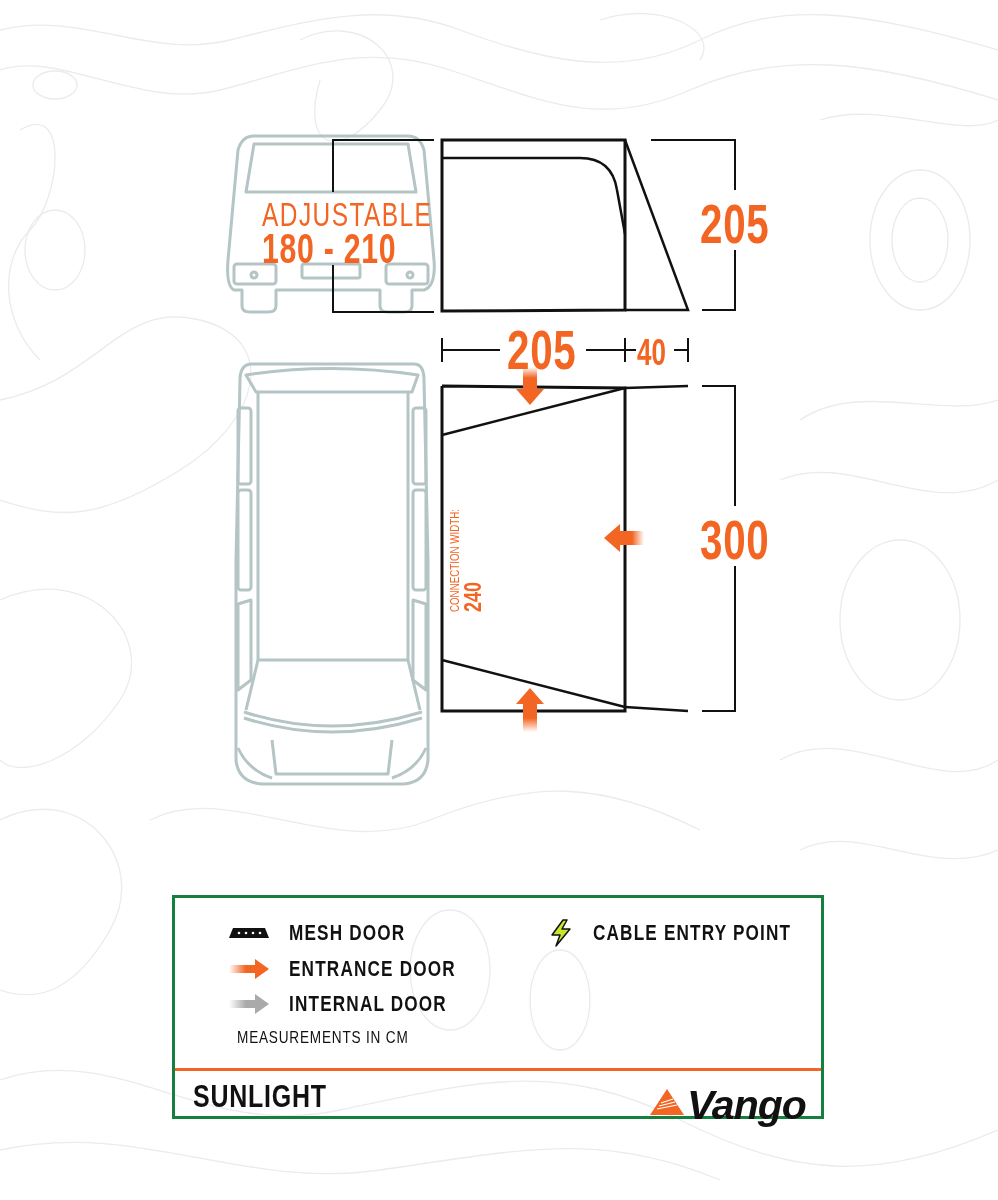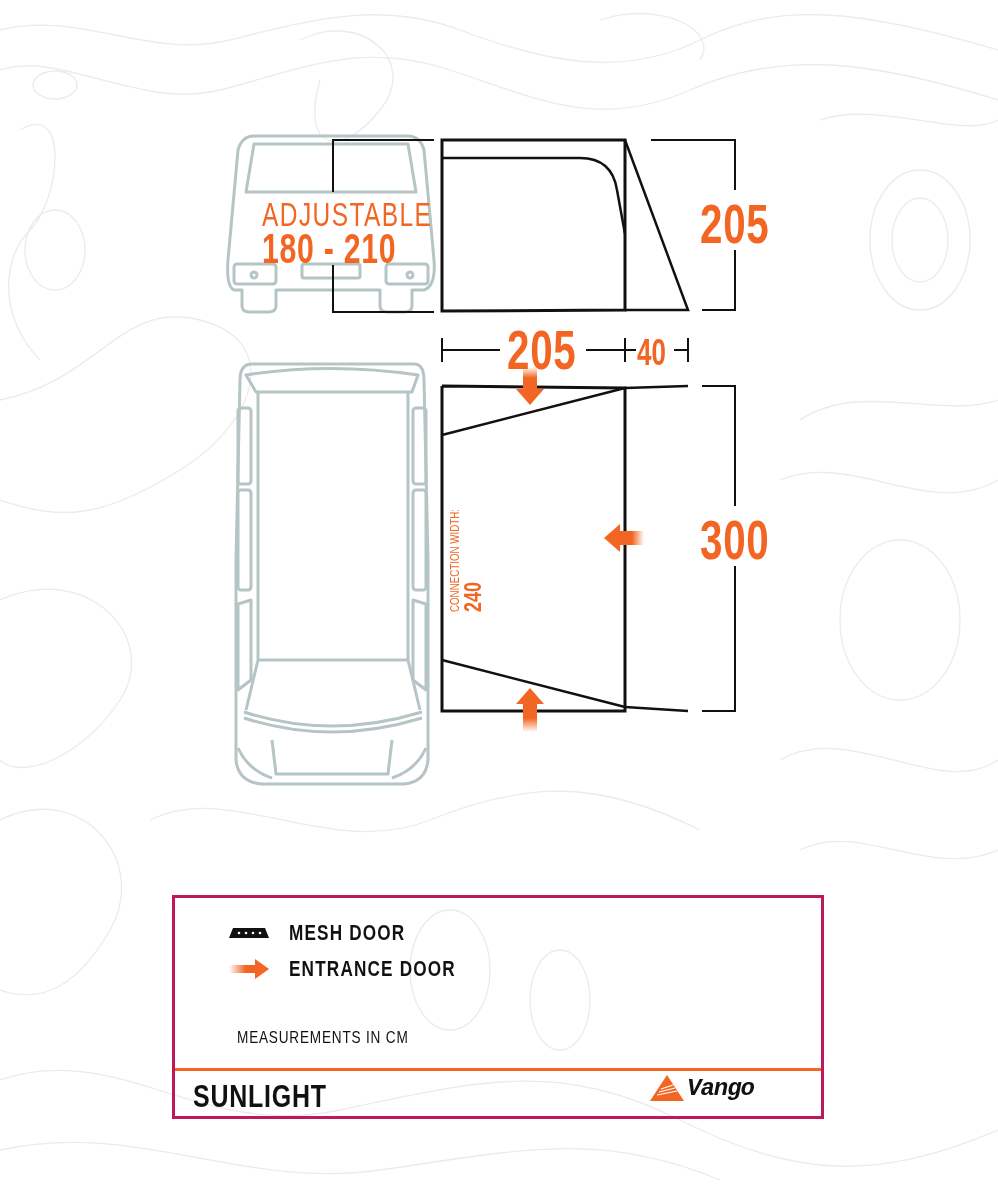--- a/index.html
+++ b/index.html
@@ -6,29 +6,29 @@
   body{width:998px;height:1200px;background:#ffffff;position:relative;overflow:hidden;font-family:"Liberation Sans","DejaVu Sans",sans-serif;}
   .bg{position:absolute;left:0;top:0;width:998px;height:1200px;}
   .diagram{position:absolute;left:0;top:0;width:998px;height:1200px;}
   .txt{position:absolute;font-family:"Liberation Sans",sans-serif;font-weight:bold;color:#f26522;transform:scaleX(0.72);transform-origin:left top;white-space:nowrap;line-height:1;}
   .dim-big{font-size:56px;letter-spacing:1px;}
   .adj-label{font-weight:normal;font-size:34px;letter-spacing:2px;}
   .adj-range{font-size:42px;letter-spacing:1px;}
   .conn{position:absolute;left:448px;top:612px;transform:rotate(-90deg);transform-origin:left top;color:#f26522;font-family:"Liberation Sans",sans-serif;white-space:nowrap;line-height:1;}
   .conn .l1{display:block;font-size:13px;transform:scaleX(0.75);transform-origin:left top;}
   .conn .l2{display:block;font-size:24px;font-weight:bold;transform:scaleX(0.75);transform-origin:left top;}
-  .legend{position:absolute;left:172px;top:895px;width:652px;height:224px;border:3px solid #be185d;box-sizing:border-box;}
+  .legend{position:absolute;left:172px;top:895px;width:652px;height:224px;border:3px solid #15803d;box-sizing:border-box;}
   .legend-sep{position:absolute;left:0;top:170px;width:100%;height:3px;background:#f26522;}
   .leg-item{position:absolute;display:flex;align-items:center;}
   .leg-label{font-family:"Liberation Sans",sans-serif;font-weight:bold;font-size:22px;color:#111;letter-spacing:1.5px;transform:scaleX(0.78);transform-origin:left center;white-space:nowrap;}
   .leg-icon{width:44px;height:20px;margin-right:18px;display:flex;align-items:center;justify-content:center;}
   .measure{position:absolute;left:62px;top:130px;font-family:"Liberation Sans",sans-serif;font-size:17px;color:#111;letter-spacing:1px;transform:scaleX(0.8);transform-origin:left top;white-space:nowrap;}
   .model{position:absolute;left:18px;top:180px;font-family:"Liberation Sans",sans-serif;font-weight:bold;font-size:32px;color:#111;letter-spacing:1px;transform:scaleX(0.78);transform-origin:left top;white-space:nowrap;}
   .brand{position:absolute;left:474px;top:176px;display:flex;align-items:center;}
-  .brand-word{font-family:Liberation Mono, monospace;font-weight:bold;font-style:italic;font-size:24px;color:#111;letter-spacing:-1px;margin-left:2px;}
+  .brand-word{font-family:Liberation Sans, sans-serif;font-weight:bold;font-style:italic;font-size:41px;color:#111;letter-spacing:-1px;margin-left:2px;margin-top:8px;}
 </style>
 </head>
 <body>
 
 <svg class="bg" viewBox="0 0 998 1200" xmlns="http://www.w3.org/2000/svg">
   <g fill="none" stroke="#ebebeb" stroke-width="1.3">
     <path d="M0 30 C80 10 150 60 230 40 S380 0 460 30 S620 80 700 40 S860 10 998 50"></path>
     <path d="M0 70 C60 50 140 110 220 90 S360 40 450 70 S600 130 690 90 S870 60 998 100"></path>
     <path d="M20 130 C70 100 60 200 30 230 S0 320 40 360"></path>
     <ellipse cx="55" cy="85" rx="22" ry="14"></ellipse>
@@ -171,20 +171,43 @@
               <stop offset="0" stop-color="#f26522" stop-opacity="0"></stop>
               <stop offset="0.6" stop-color="#f26522"></stop>
             </linearGradient>
           </defs>
           <rect x="0" y="6" width="28" height="8" fill="url(#lgO)"></rect>
           <path d="M26 0 L40 10 L26 20 Z" fill="#f26522"></path>
         </svg>
     </span>
     <span class="leg-label">ENTRANCE DOOR</span>
   </div>
+  <div class="leg-item" style="left:52px;top:93px;">
+    <span class="leg-icon">
+      <svg width="40" height="20" viewBox="0 0 40 20">
+          <defs>
+            <linearGradient id="lgG" x1="0" x2="1">
+              <stop offset="0" stop-color="#aaa" stop-opacity="0"></stop>
+              <stop offset="0.6" stop-color="#aaa"></stop>
+            </linearGradient>
+          </defs>
+          <rect x="0" y="6" width="28" height="8" fill="url(#lgG)"></rect>
+          <path d="M26 0 L40 10 L26 20 Z" fill="#aaa"></path>
+        </svg>
+    </span>
+    <span class="leg-label">INTERNAL DOOR</span>
+  </div>
+  <div class="leg-item" style="left:372px;top:22px;">
+    <span class="leg-icon" style="width:28px;">
+      <svg width="24" height="28" viewBox="0 0 24 28">
+          <path d="M14 1 L3 16 L11 16 L7 27 L21 10 L13 10 L18 1 Z" fill="#c8e62a" stroke="#111" stroke-width="1.5" stroke-linejoin="round"></path>
+        </svg>
+    </span>
+    <span class="leg-label">CABLE ENTRY POINT</span>
+  </div>
   <div class="measure">MEASUREMENTS IN CM</div>
   <div class="legend-sep"></div>
   <div class="model">SUNLIGHT</div>
   <div class="brand">
     <svg width="36" height="28" viewBox="0 0 36 28">
         <path d="M18 1 L35 27 L1 27 Z" fill="#f26522"></path>
         <path d="M10 18 L26 14 M8 21 L28 17 M12 15 L24 11" stroke="#fff" stroke-width="1.2"></path>
       </svg>
     <span class="brand-word">Vango</span>
   </div>

